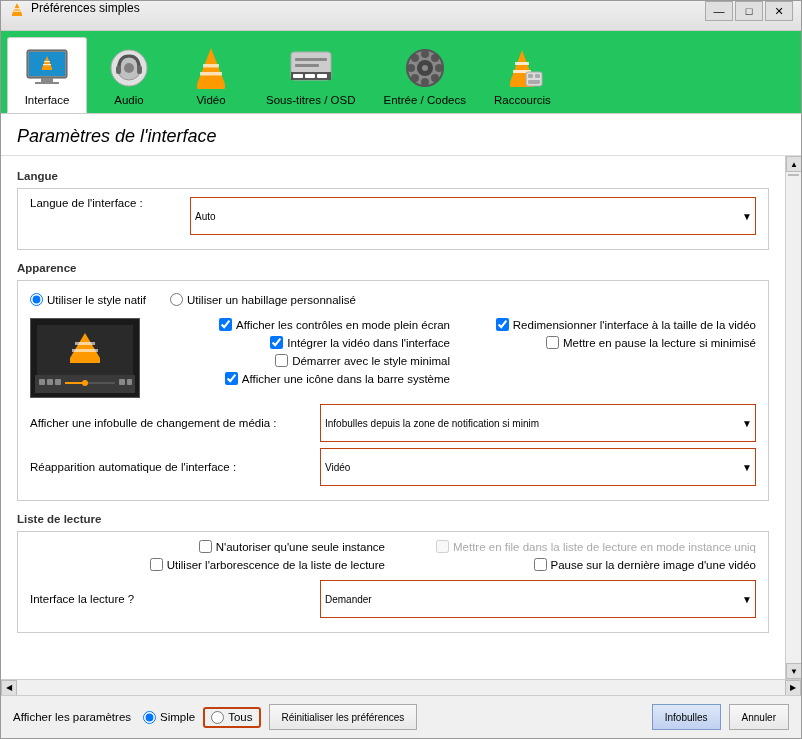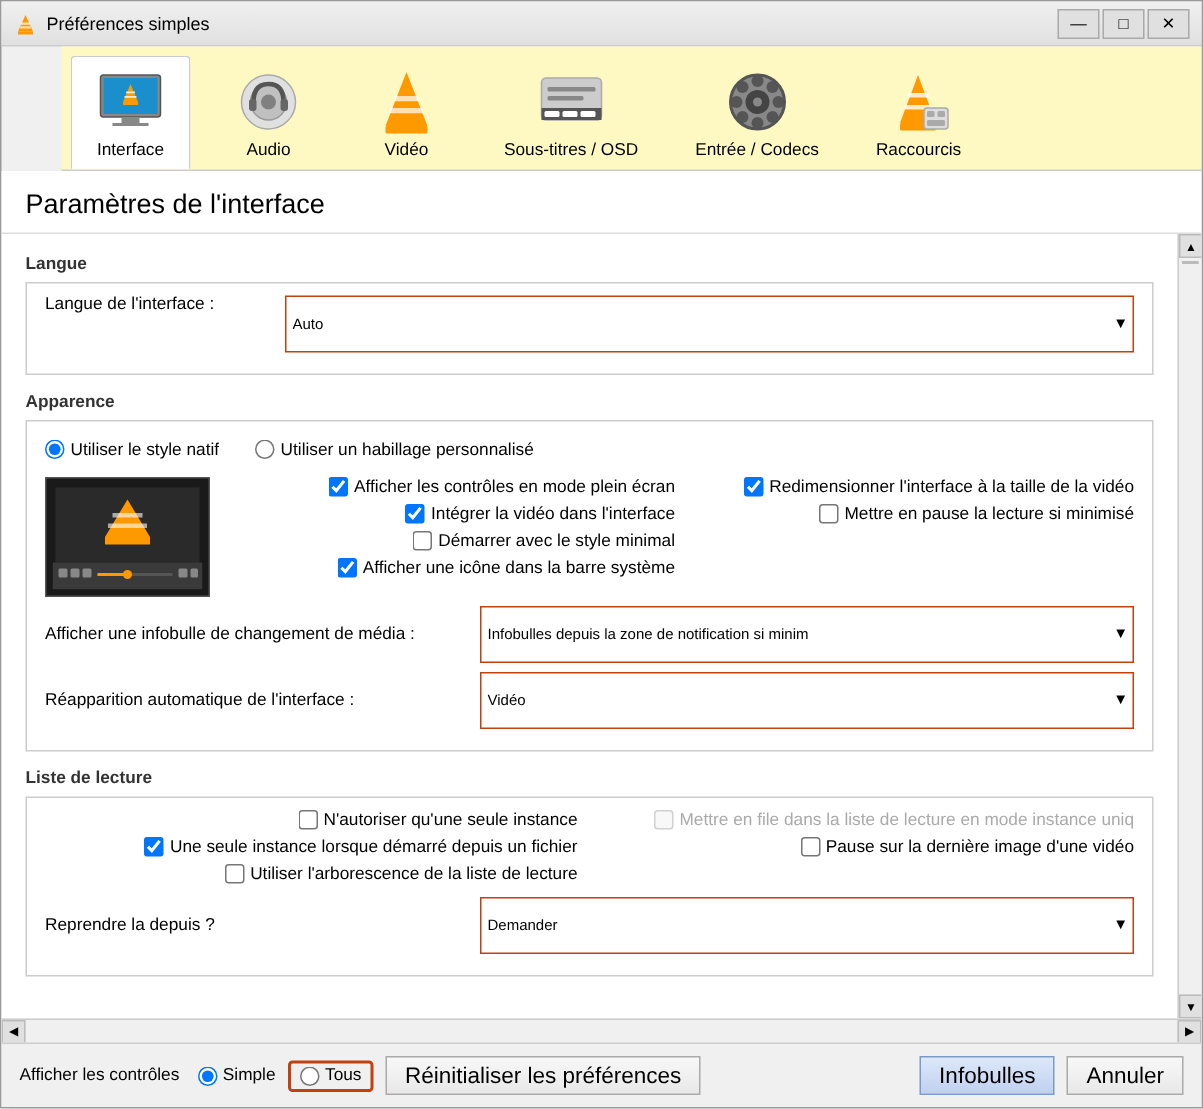--- a/index.html
+++ b/index.html
@@ -19,21 +19,20 @@
       background: #f0f0f0;
       border: 1px solid #999;
       display: flex;
       flex-direction: column;
       box-shadow: 2px 2px 8px rgba(0,0,0,0.3);
     }
     .title-bar {
       background: linear-gradient(to bottom, #f0f0f0, #e0e0e0);
       height: 30px;
       display: flex;
-      align-items: center;
       padding: 0 8px;
       border-bottom: 1px solid #ccc;
       user-select: none;
     }
     .title-bar-icon {
       width: 16px;
       height: 16px;
       margin-right: 6px;
     }
     .title-bar-text {
@@ -51,26 +50,25 @@
       background: #e0e0e0;
       border: 1px solid #aaa;
       cursor: pointer;
       font-size: 11px;
       display: flex;
       align-items: center;
       justify-content: center;
     }
 
     .nav-bar {
-      background: #fef9c3;
+      background: #22c55e;
       display: flex;
       padding: 6px 6px 0 6px;
       border-bottom: 1px solid #ccc;
-      gap: 12px;
-      margin-left: 40px;
+      gap: 2px;
     }
     .nav-item {
       display: flex;
       flex-direction: column;
       align-items: center;
       padding: 6px 12px;
       cursor: pointer;
       border: 1px solid transparent;
       min-width: 80px;
       font-size: 11.5px;
@@ -98,20 +96,21 @@
       flex-direction: column;
       background: #fff;
       overflow: hidden;
     }
     .page-title {
       font-size: 18px;
       font-weight: normal;
       padding: 12px 16px 8px 16px;
       color: #000;
       border-bottom: 1px solid #ddd;
+      font-style: italic;
     }
     .scroll-content {
       flex: 1;
       overflow-y: auto;
       padding: 8px 16px;
     }
 
     .section {
       margin-bottom: 12px;
     }
@@ -225,21 +224,21 @@
       border: 2px solid #c2410c;
       border-radius: 3px;
       padding: 2px 6px;
       display: flex;
       align-items: flex-start;
       gap: 4px;
     }
     .btn {
       height: 26px;
       padding: 0 12px;
-      font-size: 15px;
+      font-size: 10px;
       border: 1px solid #aaa;
       background: linear-gradient(to bottom, #f8f8f8, #e8e8e8);
       cursor: pointer;
       color: #000;
     }
     .btn-primary {
       background: linear-gradient(to bottom, #dde8f8, #c0d0f0);
       border: 1px solid #7a9ac8;
     }
     .btn-spacer { flex: 1; }
@@ -556,42 +555,38 @@
         <div class="section">
           <div class="section-title">Liste de lecture</div>
           <div style="border:1px solid #ccc; padding: 8px 12px;">
             <div style="display:flex; gap:16px;">
               <div style="flex:1;">
                 <label class="checkbox-row">
                   <input type="checkbox" style="">
                   <span>N'autoriser qu'une seule instance</span>
                 </label>
                 <label class="checkbox-row">
-                  <input type="checkbox" checked="" style="">
-                  <span>Une seule instance lorsque démarré depuis un fichier</span>
-                </label>
-                <label class="checkbox-row">
                   <input type="checkbox" style="">
                   <span>Utiliser l'arborescence de la liste de lecture</span>
                 </label>
               </div>
               <div style="flex:1;">
                 <label class="checkbox-row">
                   <input type="checkbox" disabled="" style="">
                   <span class="disabled-text">Mettre en file dans la liste de lecture en mode instance uniq</span>
                 </label>
                 <label class="checkbox-row">
                   <input type="checkbox" style="">
                   <span>Pause sur la dernière image d'une vidéo</span>
                 </label>
               </div>
             </div>
 
             <div class="dropdown-row" style="margin-top:4px;">
-              <span class="dropdown-label">Reprendre la depuis ?</span>
+              <span class="dropdown-label">Interface la lecture ?</span>
               <div class="dropdown-wrap" style="flex:1;">
                 <select>
                   <option>Demander</option>
                 </select>
                 <span class="dropdown-arrow">▼</span>
               </div>
             </div>
           </div>
         </div>
 
@@ -607,21 +602,21 @@
     </div>
 
     <div class="h-scrollbar">
       <div class="h-scroll-btn">◀</div>
       <div class="h-scroll-track"></div>
       <div class="h-scroll-btn">▶</div>
     </div>
   </div>
 
   <div class="bottom-bar">
-    <span class="bottom-label">Afficher les contrôles</span>
+    <span class="bottom-label">Afficher les paramètres</span>
     <label class="radio-option">
       <input type="radio" name="params" checked="" style="">
       <span>Simple</span>
     </label>
     <div class="radio-highlight">
       <label class="radio-option">
         <input type="radio" name="params" style="">
         <span>Tous</span>
       </label>
     </div>

